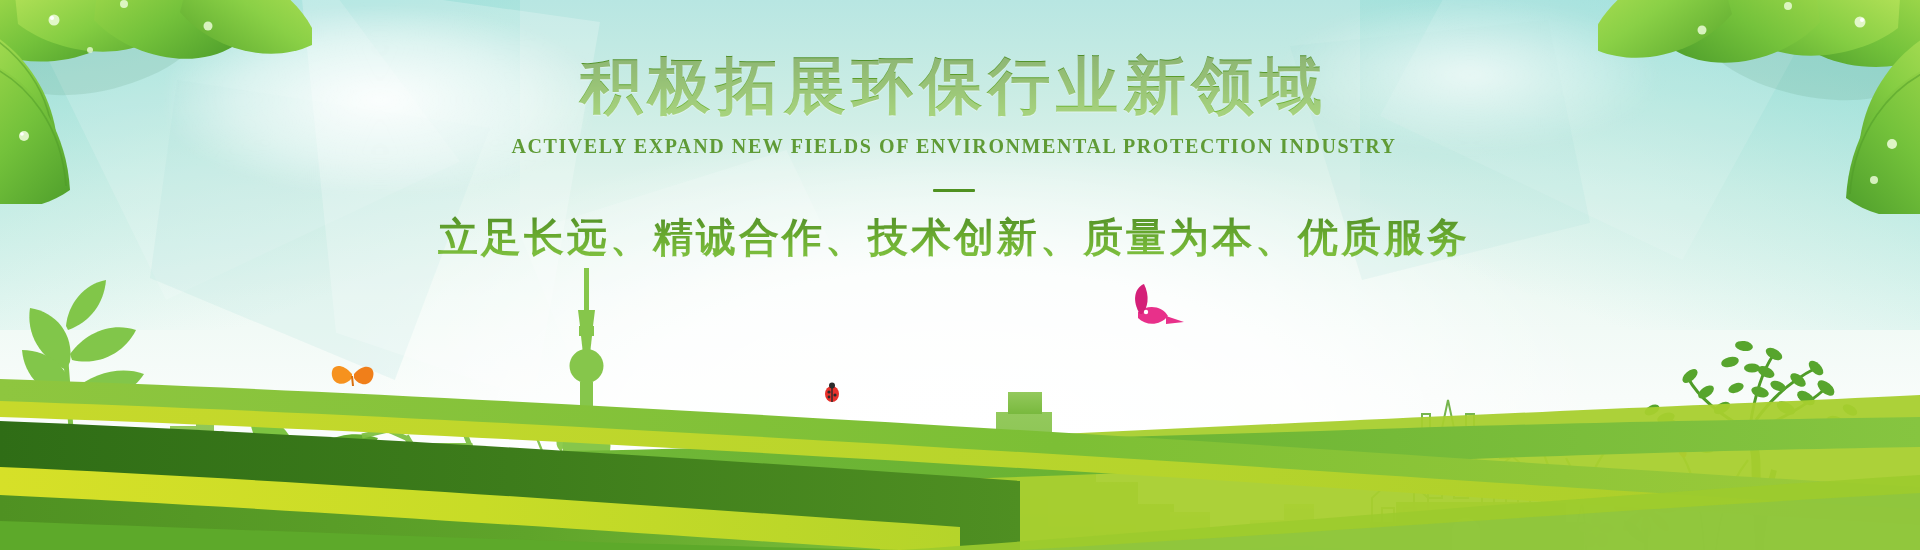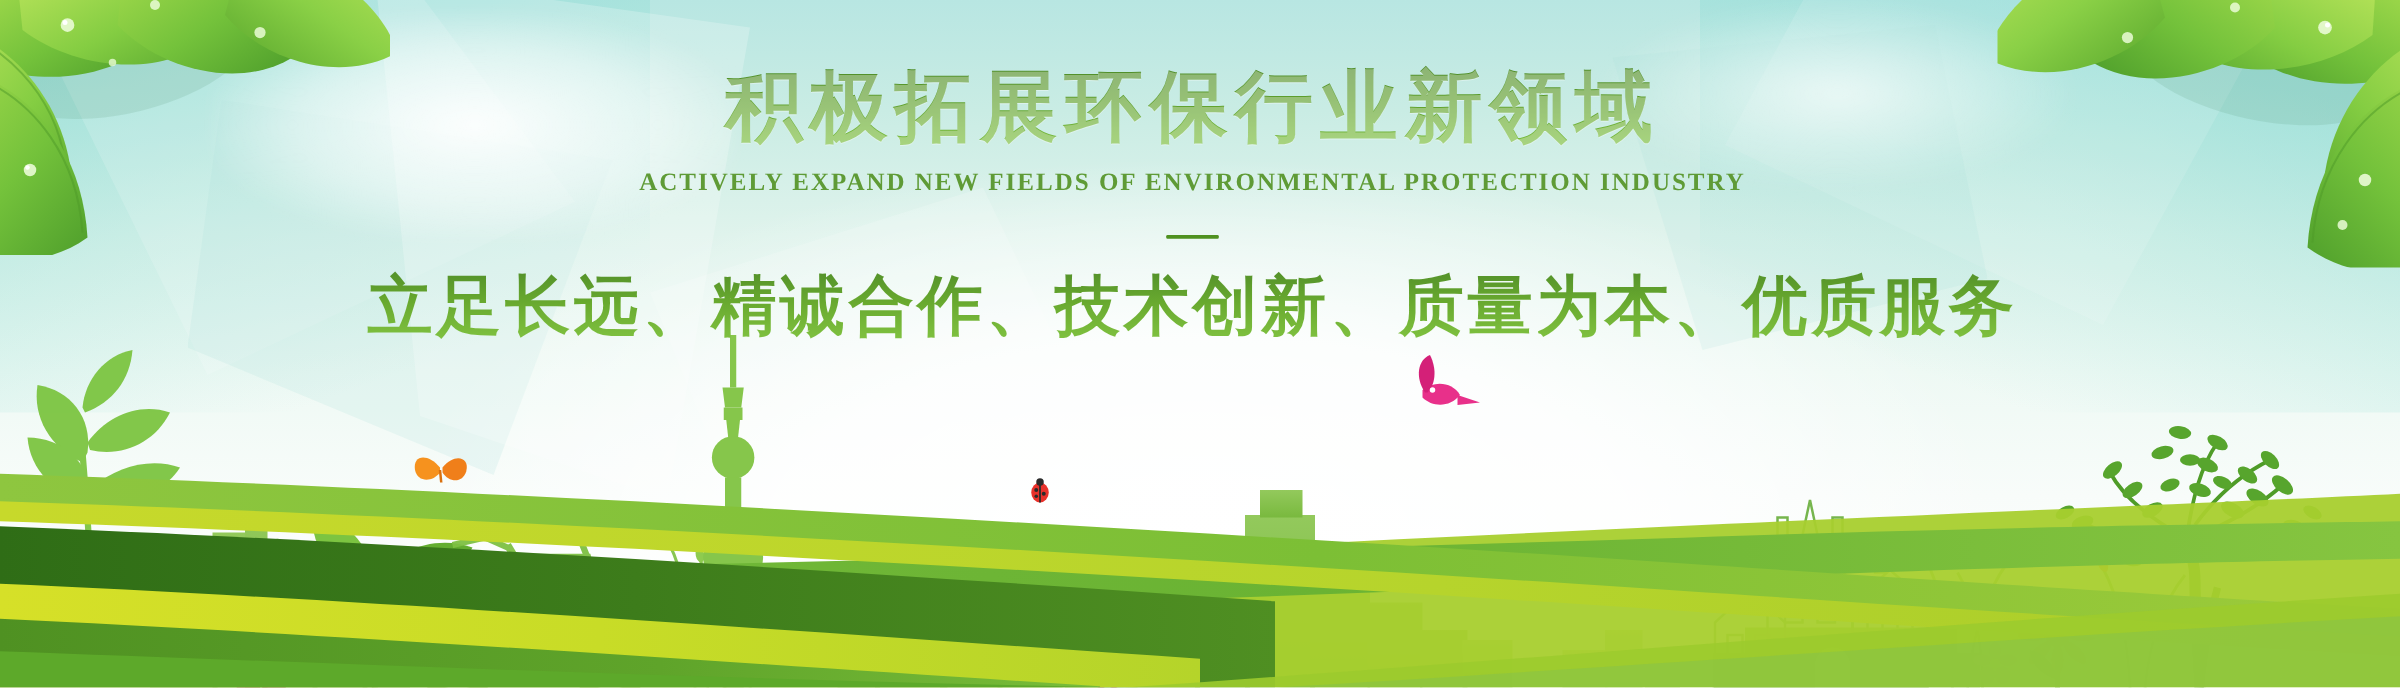--- a/index.html
+++ b/index.html
@@ -107,21 +107,21 @@
   .divider-wrap { margin: 20px 0 0 0; height: 14px; }
   .divider {
     display: inline-block;
     width: 42px; height: 3px;
     background: #4f9120;
     border-radius: 1px;
   }
   .slogan {
     margin: 18px 0 0 0;
     font-family: "Liberation Serif", "DejaVu Serif", serif;
-    font-size: 52px;
+    font-size: 40px;
     font-weight: 700;
     letter-spacing: 3px;
     color: #6fb235;
     background: linear-gradient(to bottom, #4e8b28 0%, #68a92f 45%, #86c845 100%);
     -webkit-background-clip: text;
     background-clip: text;
     text-align: center;
     -webkit-text-fill-color: transparent;
   }
 

